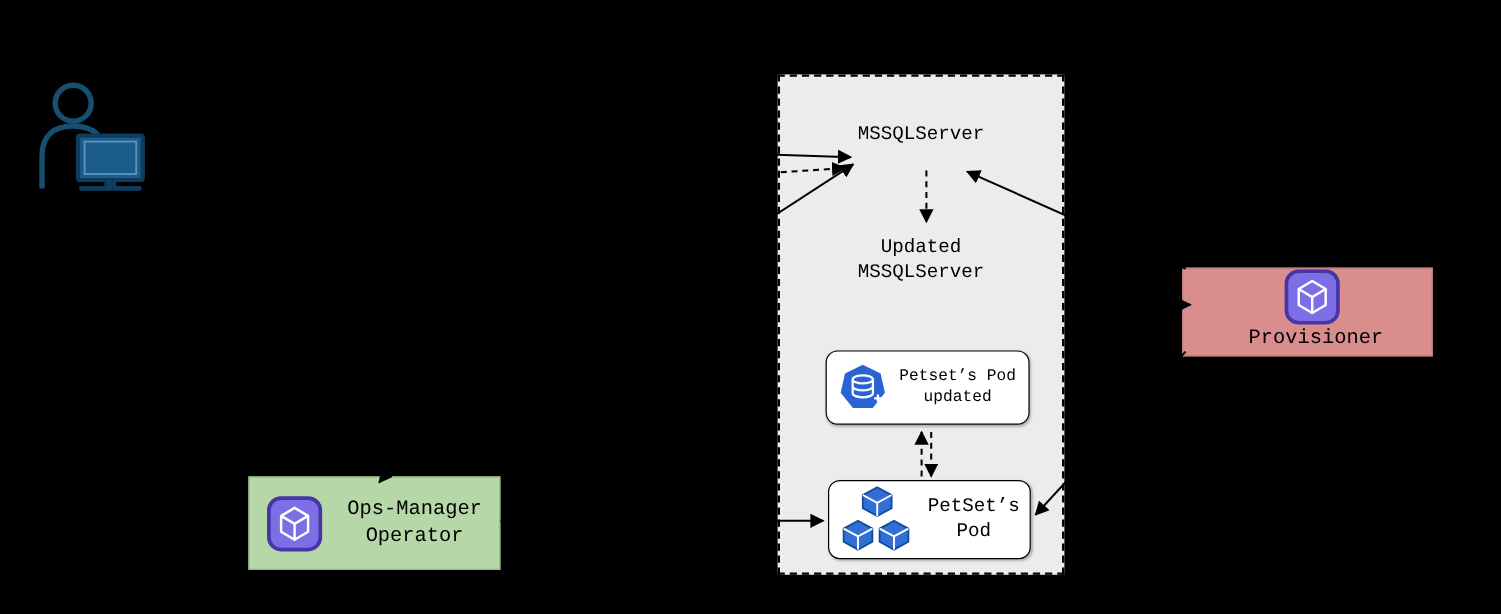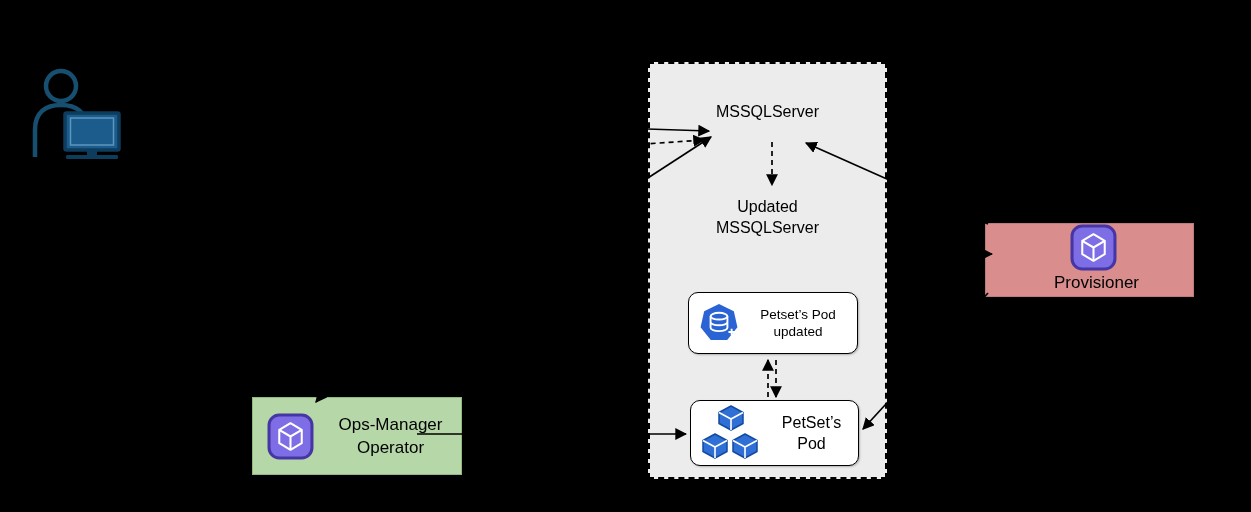--- a/index.html
+++ b/index.html
@@ -1,18 +1,18 @@
 <!DOCTYPE html>
 <html><head>
 <meta charset="utf-8">
 <style>
   html,body{margin:0;padding:0;background:#000;}
   .canvas{
     position:relative;width:1251px;height:512px;background:#000;
-    font-family:Liberation Sans, sans-serif;overflow:hidden;color:#000;
+    font-family:Liberation Mono, monospace;overflow:hidden;color:#000;
   }
   .abs{position:absolute;}
 
   
   .cluster{
     left:648px;top:62px;width:239px;height:417px;
     background:#ececec;border:2px dashed #000;box-sizing:border-box;
   }
   .cluster-label{
     left:648px;top:103px;width:239px;text-align:center;
@@ -103,21 +103,21 @@
         <polygon points="14,2 26,8.5 26,19.5 14,26 2,19.5 2,8.5" fill="#2f6fd6" stroke="#124a9e" stroke-width="1.5" stroke-linejoin="round"></polygon>
         <path d="M2 8.5 L14 15 L26 8.5 M14 15 V26" fill="none" stroke="#fff" stroke-width="1.6"></path>
       </svg>
     </div>
     <div class="txt">
       <span>PetSet’s</span>
       <span>Pod</span>
     </div>
   </div>
 
-  <div class="abs op-box op-green" style="background-color: rgb(182, 215, 168); margin-left: 45px;">
+  <div class="abs op-box op-green" style="background-color: rgb(182, 215, 168);">
     <svg class="op-icon" width="47" height="47" viewBox="0 0 46 46">
       <rect x="2" y="2" width="42" height="42" rx="10" fill="#7e6ee6" stroke="#4636a5" stroke-width="3"></rect>
       <polygon points="23,10 34,16.5 34,29.5 23,36 12,29.5 12,16.5" fill="none" stroke="#fff" stroke-width="2" stroke-linejoin="round"></polygon>
       <path d="M12 16.5 L23 23 L34 16.5 M23 23 V36" fill="none" stroke="#fff" stroke-width="2"></path>
     </svg>
     <div class="txt">
       <span>Ops-Manager</span>
       <span>Operator</span>
     </div>
   </div>

